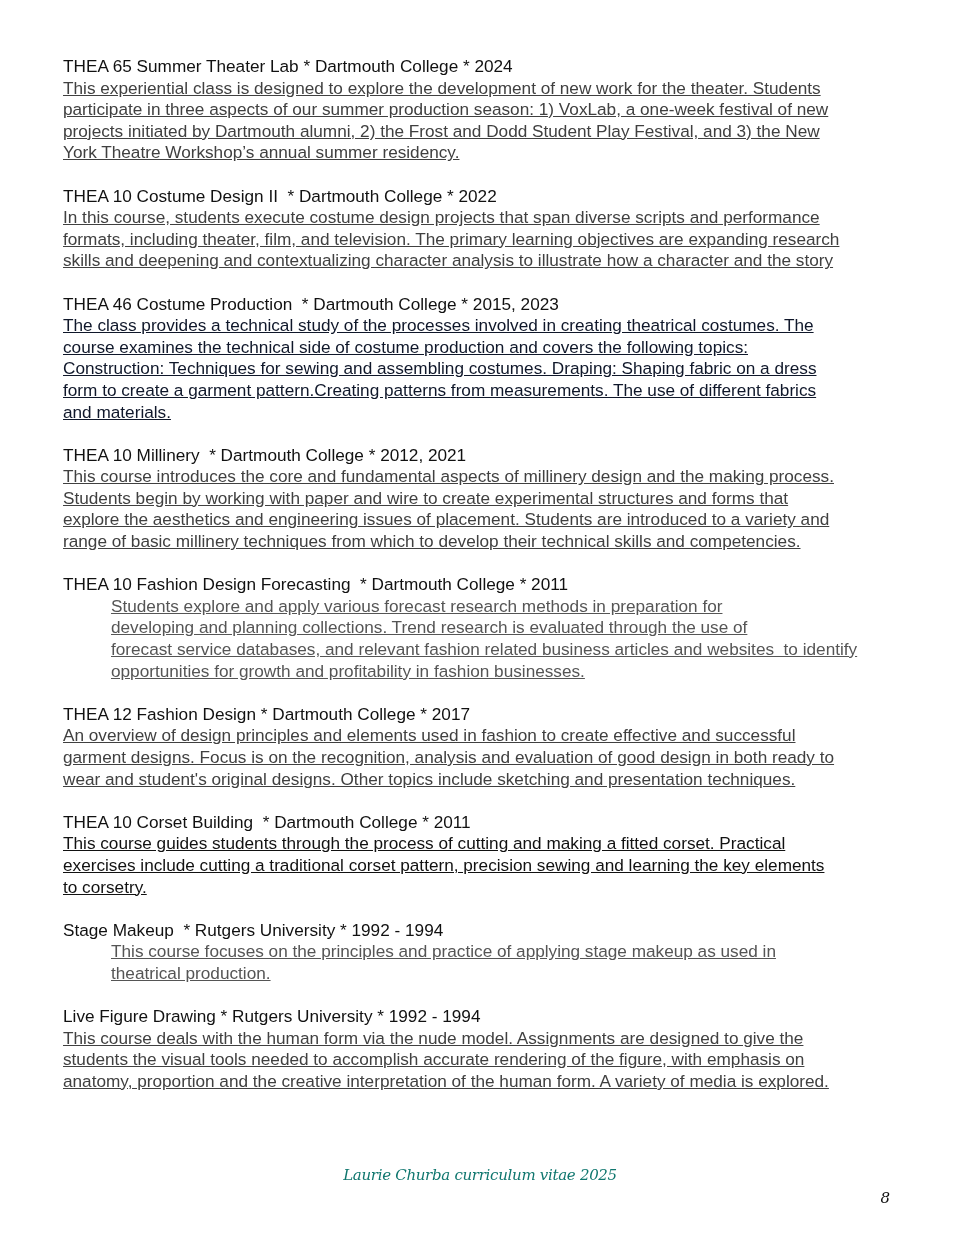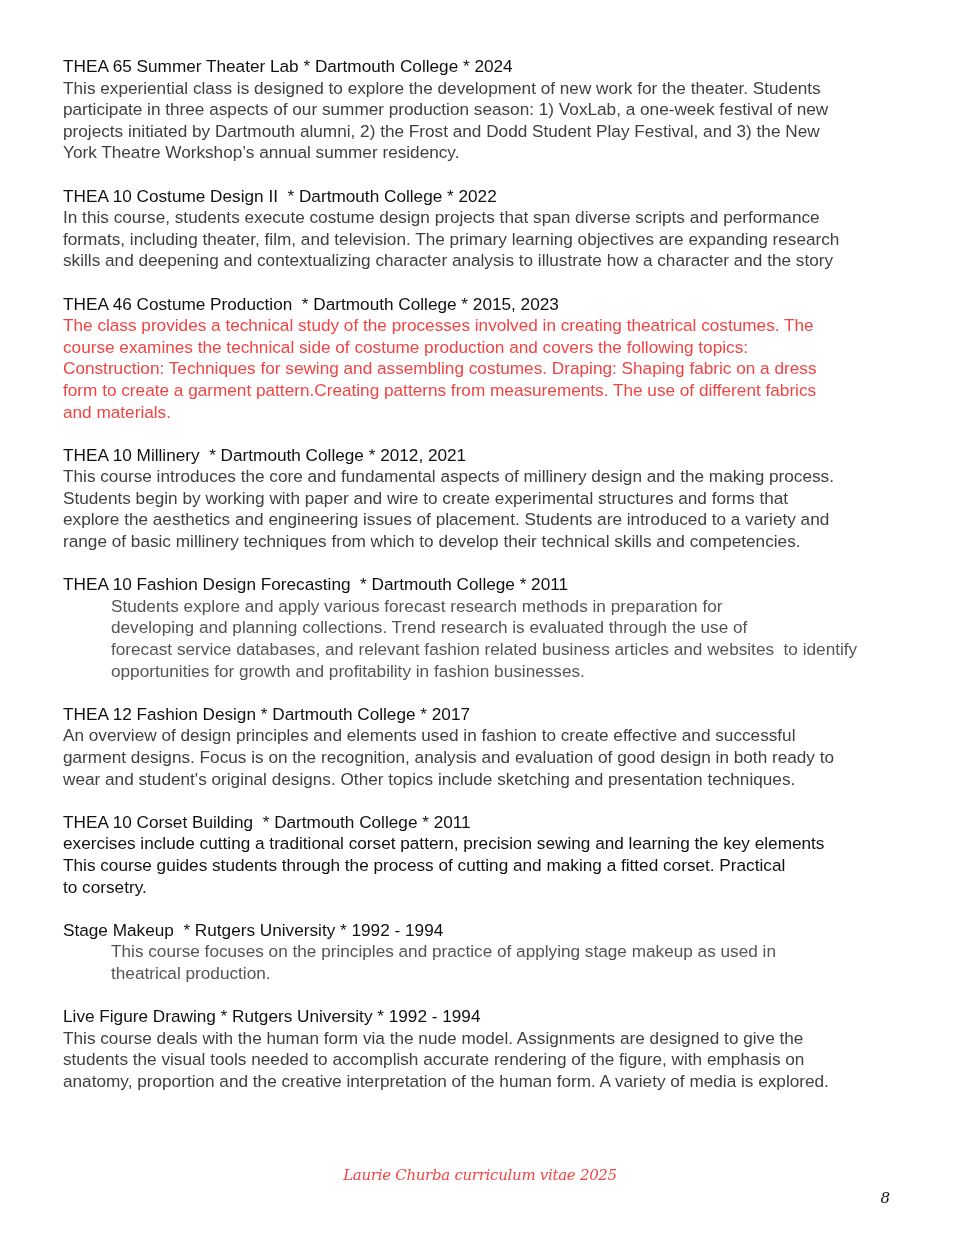--- a/index.html
+++ b/index.html
@@ -2,27 +2,27 @@
 <html><head>
 <meta charset="utf-8">
 <style>
   html, body { margin: 0; padding: 0; background: #ffffff; }
   body { width: 960px; height: 1242px; position: relative; overflow: hidden; }
   .page { position: absolute; left: 63px; top: 56px; width: 860px;
     font-family: "Liberation Sans", sans-serif; font-size: 17.2px; line-height: 21.6px; }
   .entry { margin-bottom: 21.6px; }
   .head { color: #111111; white-space: nowrap; }
   .title { text-underline-offset: 2px; text-decoration-thickness: 1px; }
-  .desc { color: #404040; }
-  .desc.navy { color: #ef4444; }
+  .desc { color: #404040; text-decoration: underline; }
+  .desc.navy { color: #0f172a; }
   .desc.black { color: #111111; }
   .desc.gray { color: #555555; margin-left: 48px; }
   .desc span { display: block; }
   .footer { position: absolute; left: 0; width: 960px; top: 1166px; text-align: center;
-    font-family: "DejaVu Serif", serif; font-style: italic; font-size: 15px; color: #ef4444; letter-spacing: -0.3px; }
+    font-family: "DejaVu Serif", serif; font-style: italic; font-size: 15px; color: #0f766e; letter-spacing: -0.3px; }
   .pagenum { position: absolute; right: 70px; top: 1189px;
     font-family: "DejaVu Serif", serif; font-style: italic; font-size: 15px; color: #111; }
 </style>
 </head>
 <body>
 
 <div class="page">
 
   <div class="entry">
     <div class="head"><span class="title">THEA 65 Summer Theater Lab</span><span style="white-space:pre"> * Dartmouth College * 2024</span></div>
@@ -79,22 +79,22 @@
     <div class="desc">
       <span>An overview of design principles and elements used in fashion to create effective and successful</span>
       <span>garment designs. Focus is on the recognition, analysis and evaluation of good design in both ready to</span>
       <span>wear and student's original designs. Other topics include sketching and presentation techniques.</span>
     </div>
   </div>
 
   <div class="entry">
     <div class="head"><span class="title">THEA 10 Corset Building</span><span style="white-space:pre">  * Dartmouth College * 2011</span></div>
     <div class="desc black">
+      <span>This course guides students through the process of cutting and making a fitted corset. Practical</span>
       <span>exercises include cutting a traditional corset pattern, precision sewing and learning the key elements</span>
-      <span>This course guides students through the process of cutting and making a fitted corset. Practical</span>
       <span>to corsetry.</span>
     </div>
   </div>
 
   <div class="entry">
     <div class="head"><span class="title">Stage Makeup</span><span style="white-space:pre">  * Rutgers University * 1992 - 1994</span></div>
     <div class="desc gray">
       <span>This course focuses on the principles and practice of applying stage makeup as used in</span>
       <span>theatrical production.</span>
     </div>

